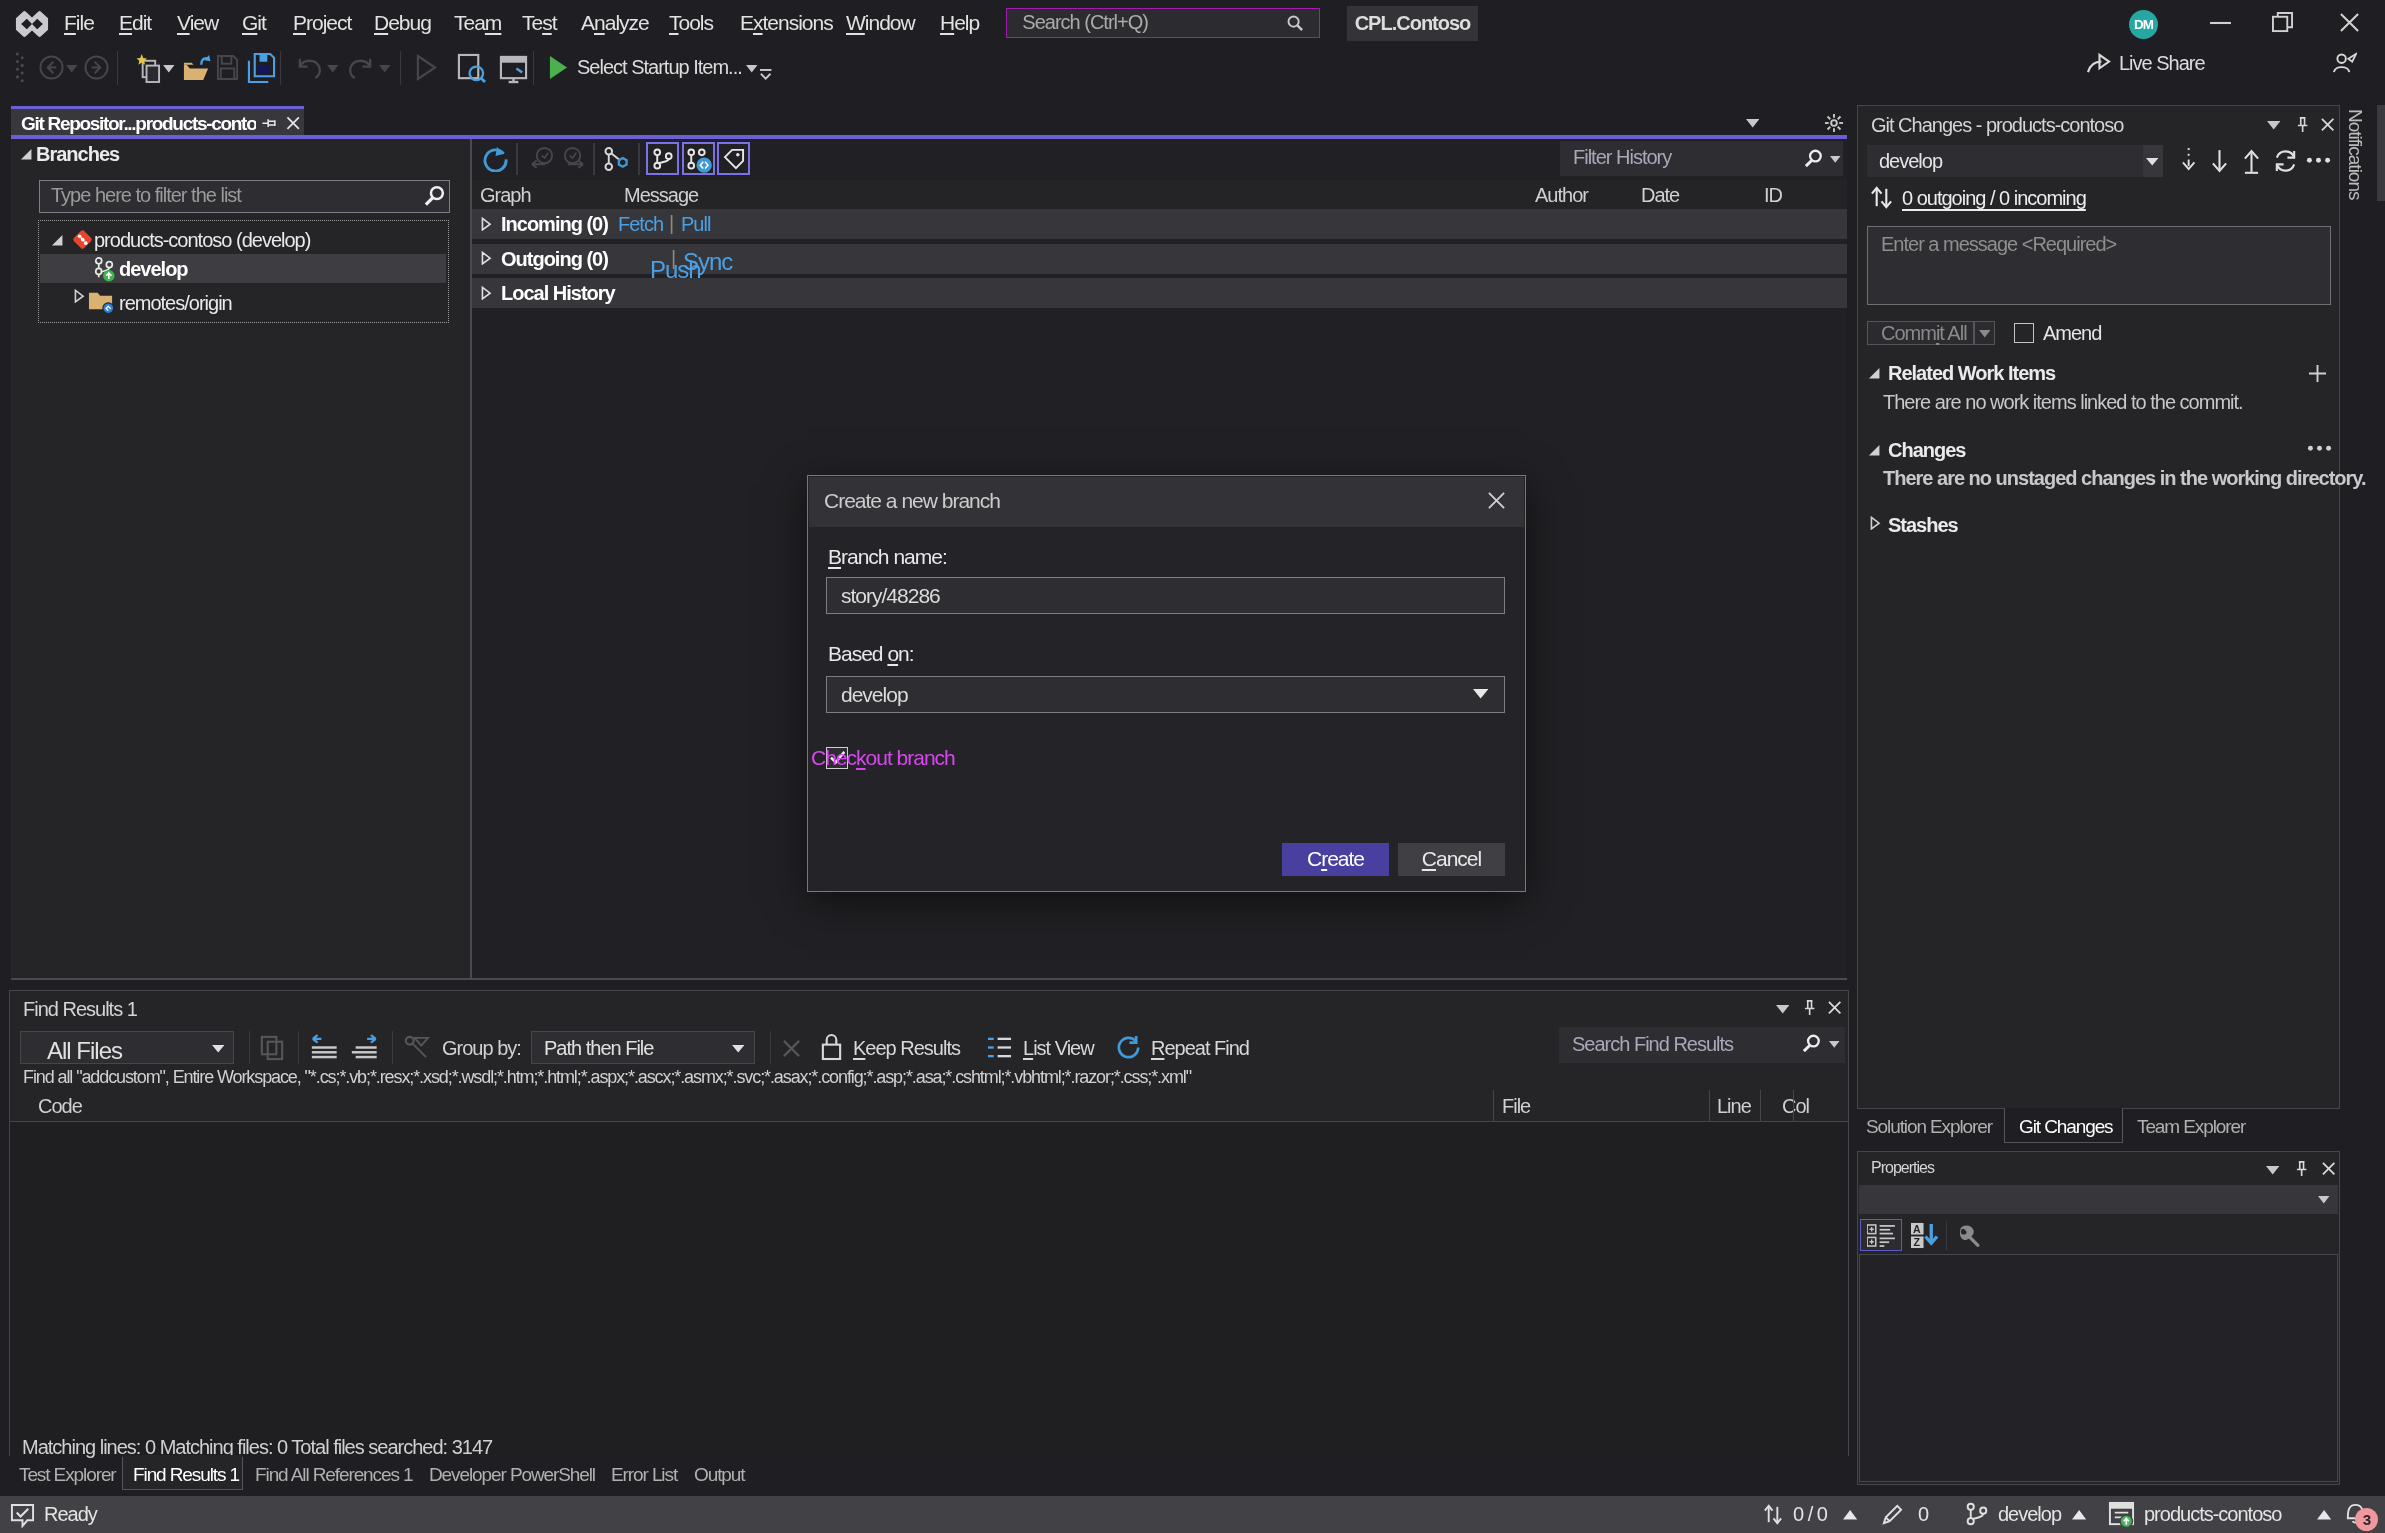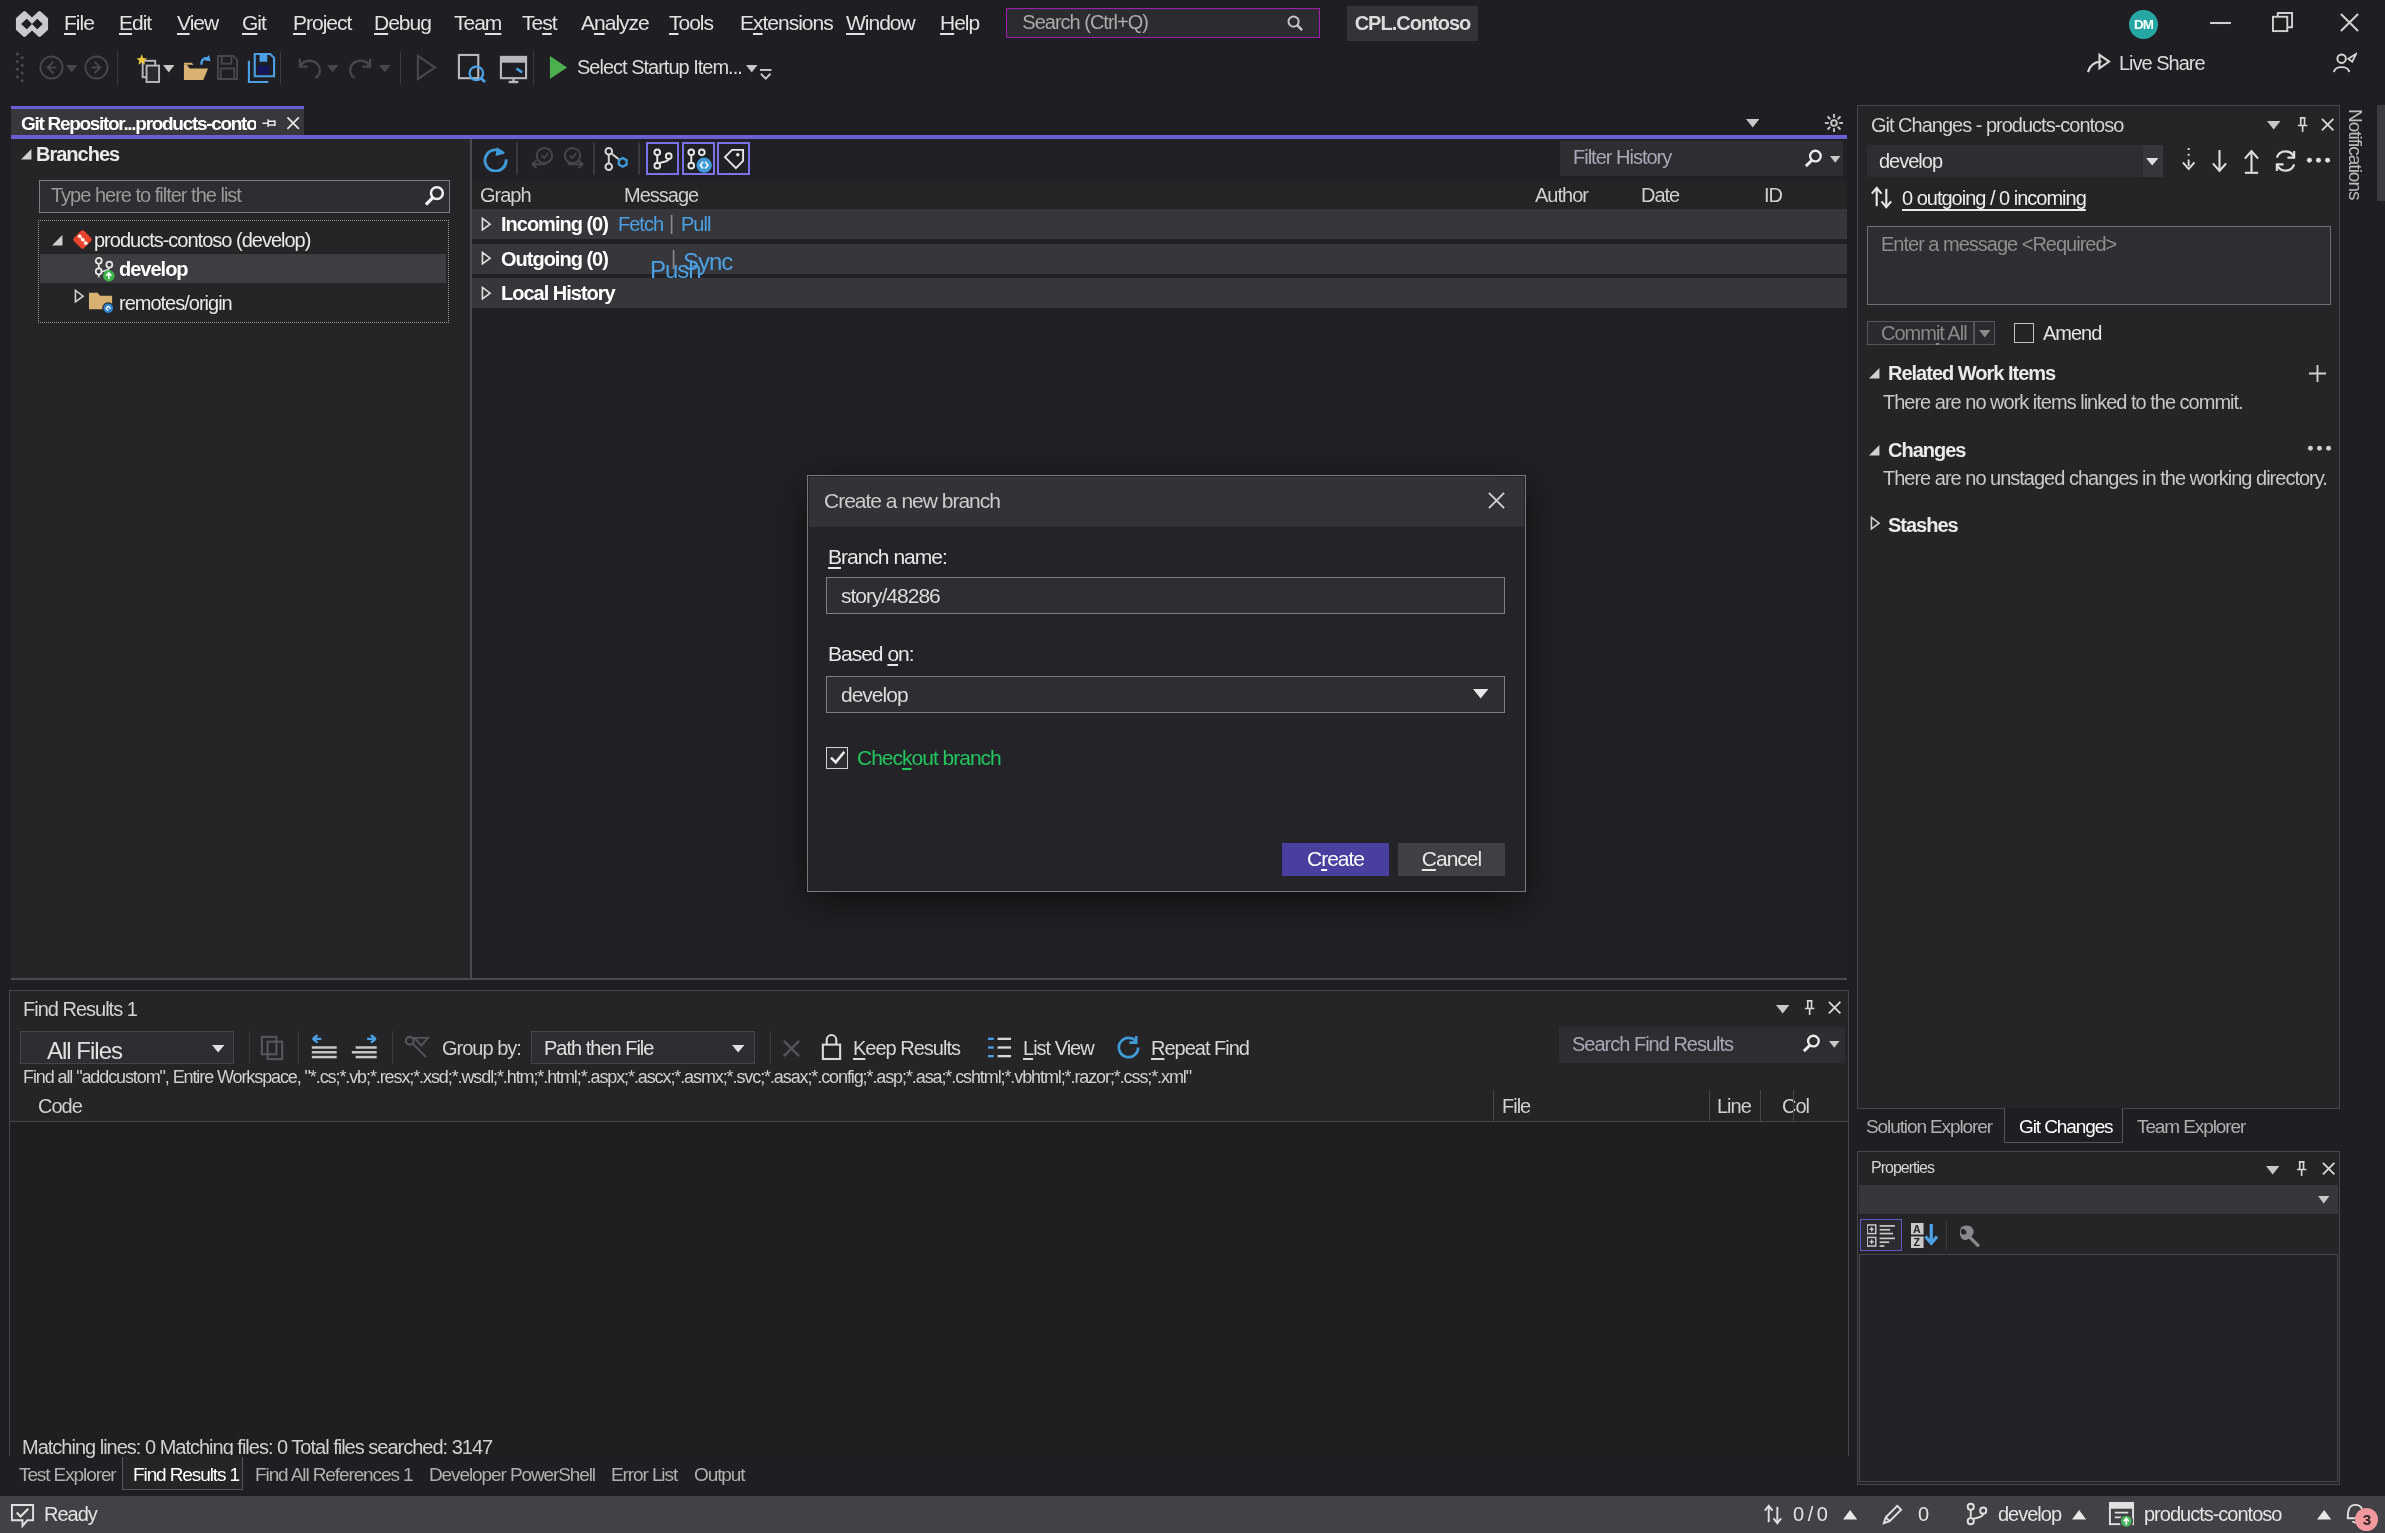--- a/index.html
+++ b/index.html
@@ -436,21 +436,21 @@
         <path d="M12 1 V12 H1 Z" fill="#d0d0d0"></path>
       </svg>
   <div class="abs" style="left:1888px;top:439px;font-size:20px;font-weight:bold;color:#eaeaea;">Changes</div>
   <svg class="abs" style="left:2307px;top:445px;" width="25" height="6.7" viewBox="0 0 26 7">
         <g fill="#d0d0d0">
           <circle cx="3.5" cy="3.5" r="2.6"></circle>
           <circle cx="13" cy="3.5" r="2.6"></circle>
           <circle cx="22.5" cy="3.5" r="2.6"></circle>
         </g>
       </svg>
-  <div class="abs" style="left:1883px;top:467px;font-size:20px;color:#c8c8c8;">There are no unstaged changes in the working directory.</div>
+  <div class="abs" style="left:1883px;top:467px;font-size:20px;color:#c8c8c8;font-weight:bold;">There are no unstaged changes in the working directory.</div>
 
   <svg class="abs" style="left:1870px;top:516px;" width="10.5" height="14.3" viewBox="0 0 11 15">
         <path d="M1.5 1.5 L9.5 7.5 L1.5 13.5 Z" fill="none" stroke="#d0d0d0" stroke-width="1.7"></path>
       </svg>
   <div class="abs" style="left:1888px;top:514px;font-size:20px;font-weight:bold;color:#eaeaea;">Stashes</div>
 
   <div class="abs" style="left:2344px;top:109px;font-size:19px;color:#bcbcbc;writing-mode:vertical-rl;">Notifications</div>
   <div class="abs" style="left:2377px;top:105px;width:8.6px;height:96px;background:#3b3b3f;"></div>
 </div>
 
@@ -637,21 +637,21 @@
   <div class="abs" style="left:828px;top:642px;font-size:21px;color:#e8e8e8;">Based <span class="u">o</span>n:</div>
   <div class="abs" style="left:826px;top:676px;width:679px;height:37px;background:#2e2e32;border:1.9px solid #7e7e88;"></div>
   <div class="abs" style="left:841px;top:683px;font-size:21px;color:#dcdcdc;">develop</div>
   <svg class="abs" style="left:1473px;top:689px;" width="15.3" height="9.6" viewBox="0 0 16 10">
         <path d="M0 0 H16 L8 10 Z" fill="#e8e8e8"></path>
       </svg>
   <div class="abs" style="left:826px;top:747px;width:22px;height:22px;background:#2e2e32;border:1.9px solid #d0d0d0;"></div>
   <svg class="abs" style="left:830px;top:750px;" width="15.3" height="14.3" viewBox="0 0 16 15">
         <path d="M1 8 L6 13 L15 2" fill="none" stroke="#f0f0f0" stroke-width="2.6"></path>
       </svg>
-  <div class="abs" style="left:857px;top:746px;font-size:21px;color:#22c55e;">Chec<span class="u">k</span>out branch</div>
+  <div class="abs" style="left:811px;top:746px;font-size:21px;color:#d946ef;">Chec<span class="u">k</span>out branch</div>
   <div class="row" style="left:1282px;top:843px;width:107px;height:32.5px;background:#483f9e;justify-content:center;font-size:21px;color:#ffffff;">C<span class="u">r</span>eate</div>
   <div class="row" style="left:1398px;top:843px;width:107px;height:32.5px;background:#404044;justify-content:center;font-size:21px;color:#e8e8e8;"><span class="u">C</span>ancel</div>
 </div>
 
 <div id="statusbar">
   <div class="abs" style="left:0;top:1496px;width:2386px;height:37px;background:#414146;"></div>
   <svg class="abs" style="left:9.6px;top:1503px;" width="25" height="25" viewBox="0 0 26 26">
         <path d="M2 2 H24 V18 L18 18 L13 24 L13 18 H2 Z" fill="none" stroke="#e0e0e0" stroke-width="2"></path>
         <path d="M7 10 L11 14 L19 6" fill="none" stroke="#e0e0e0" stroke-width="2.2"></path>
       </svg>

